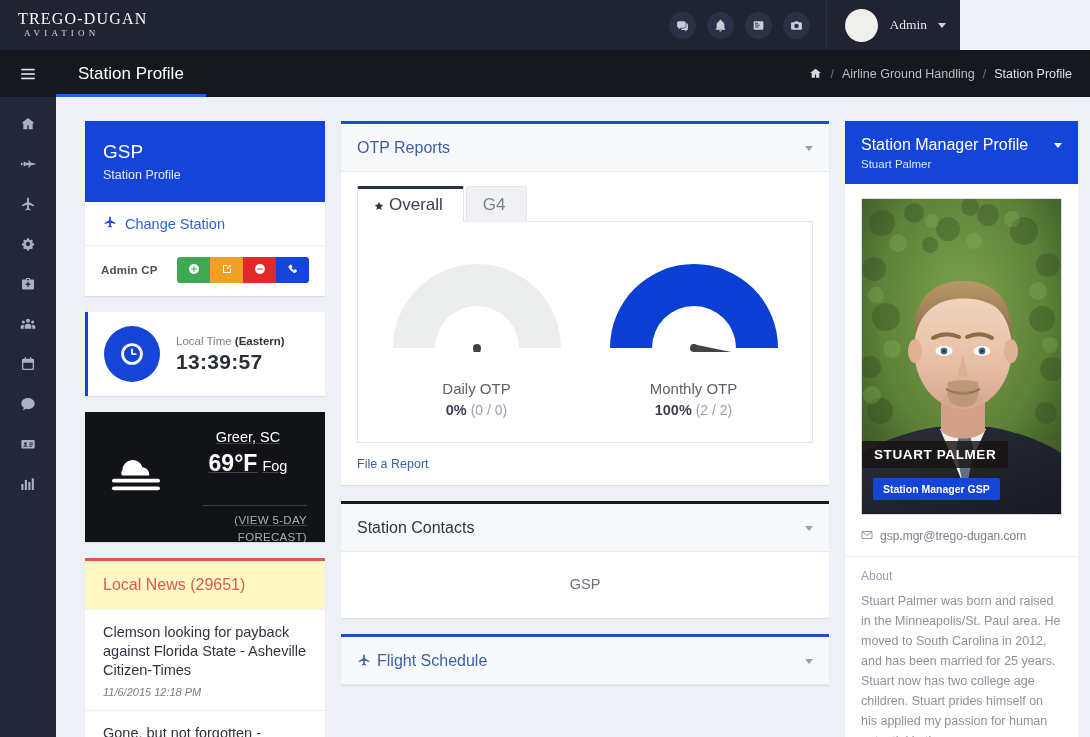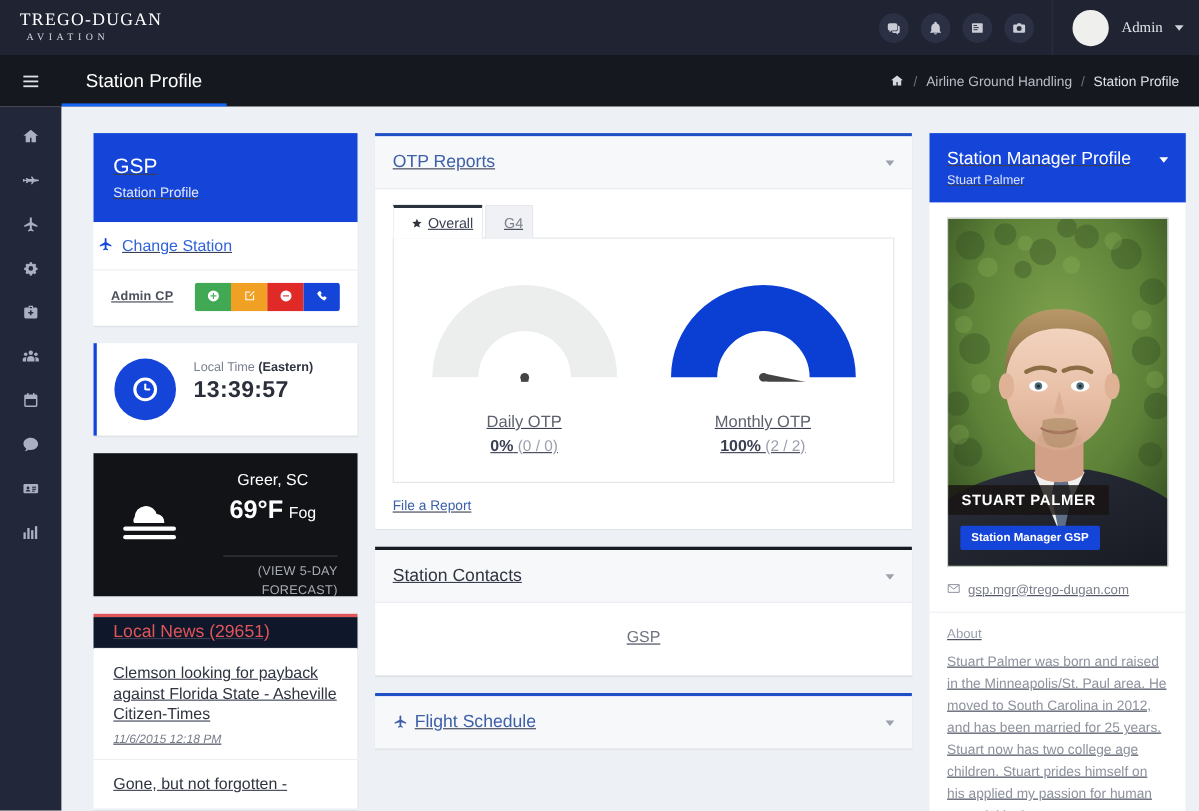--- a/index.html
+++ b/index.html
@@ -8,21 +8,21 @@
     font-family: "Liberation Sans", sans-serif;
     background: #edf0f5;
     color: #3a3f51;
     font-size: 13px;
     -webkit-font-smoothing: antialiased;
   }
   #app { position: relative; width: 1090px; height: 737px; overflow: hidden; }
 
   
   .topbar {
-    position: absolute; top: 0; left: 0; width: 1090px; height: 50px;
+    position: absolute; top: 0; left: 0; width: 960px; height: 50px;
     background: #1f2332; display: flex; align-items: center;
   }
   .brand { width: 170px; padding-left: 18px; }
   .brand .b1 {
     color: #ffffff; font-family: "Liberation Serif", serif;
     font-size: 16px; letter-spacing: 1.2px; font-weight: 400; line-height: 17px;
   }
   .brand .b2 {
     color: #d6d8de; font-family: "Liberation Serif", serif;
     font-size: 9px; letter-spacing: 4.2px; line-height: 13px; padding-left: 6px;
@@ -75,21 +75,21 @@
   .canvas {
     position: absolute; top: 97px; left: 56px; width: 1034px; height: 640px;
     background: #edf0f5; padding: 24px 0 0 0;
   }
   .cols { display: flex; gap: 16px; padding: 0 30px 0 29px; }
   .col-left { width: 240px; flex: none; }
   .col-mid { width: 488px; flex: none; }
   .col-right { width: 233px; flex: none; }
 
   
-  .card { background: #ffffff; box-shadow: 0 1px 1px rgba(0,0,0,.08); margin-bottom: 16px; text-decoration: underline; }
+  .card { background: #ffffff; box-shadow: 0 1px 1px rgba(0,0,0,.08); margin-bottom: 16px; }
   .card-topline { border-top: 3px solid #1e4fc4; }
   .card-topline-dark { border-top: 3px solid #181c22; }
   .card-topline-red { border-top: 3px solid #e0565b; }
 
   .panel-head {
     background: #f7f8fa; height: 48px; display: flex; align-items: center;
     padding: 0 16px; border-bottom: 1px solid #e8eaee; position: relative;
   }
   .panel-head .ttl { font-size: 16px; color: #3c5fa8; font-weight: 400; }
   .panel-head .ttl-dark { font-size: 16px; color: #2f3440; font-weight: 400; }
@@ -100,80 +100,80 @@
   }
   .plane-ttl-ic { margin-right: 6px; }
   .plane-ttl-ic svg { width: 14px; height: 14px; fill: #3c5fa8; vertical-align: -2px; }
 
   
   .gsp-hero { background: #1545d8; padding: 18px 18px 20px 18px; }
   .gsp-hero .code { color: #ffffff; font-size: 19px; font-weight: 400; line-height: 26px; }
   .gsp-hero .sub { color: #e2e8fb; font-size: 12.5px; margin-top: 3px; }
   .gsp-body { background: #fff; }
   .change-station {
-    padding: 13px 4px; border-bottom: 1px solid #eceef2; display: flex; align-items: center; gap: 8px;
+    padding: 13px 18px; border-bottom: 1px solid #eceef2; display: flex; align-items: center; gap: 8px;
   }
   .change-station svg { width: 14px; height: 14px; fill: #1545d8; }
   .change-station a { color: #2f63d8; font-size: 14.5px; text-decoration: none; }
   .admin-cp { display: flex; align-items: center; padding: 11px 16px 13px 16px; gap: 10px; }
   .admin-cp .lbl { font-size: 11.5px; font-weight: bold; color: #4a4f5c; letter-spacing: .2px; }
   .btn-group { display: flex; border-radius: 3px; overflow: hidden; margin-left: auto; }
   .bgrp-btn {
     width: 33px; height: 26px; display: flex; align-items: center; justify-content: center;
   }
   .bgrp-btn svg { width: 12px; height: 12px; fill: #ffffff; }
   .bg-green { background: #41a953; }
   .bg-orange { background: #f0a124; }
   .bg-red { background: #e02a27; }
   .bg-blue { background: #1545d8; }
 
   
   .clock-card {
-    background: #ffffff; border-left: 3px solid #1545d8; display: flex; 
+    background: #ffffff; border-left: 3px solid #1545d8; display: flex; align-items: center;
     padding: 14px 16px; gap: 16px; box-shadow: 0 1px 1px rgba(0,0,0,.08); margin-bottom: 16px;
   }
   .clock-ring {
     width: 56px; height: 56px; border-radius: 50%; background: #1545d8;
     display: flex; align-items: center; justify-content: center; flex: none;
   }
   .clock-ring svg { width: 26px; height: 26px; fill: #ffffff; }
   .clock-lbl { font-size: 11.5px; color: #7b8090; line-height: 16px; }
   .clock-lbl b { color: #2f3440; }
   .clock-time { font-size: 21px; font-weight: bold; color: #2a2f3a; line-height: 26px; letter-spacing: .3px; }
 
   
   .weather {
     background: #121317; height: 130px; padding: 14px 18px 0 18px; position: relative;
-    box-shadow: 0 1px 1px rgba(0,0,0,.08); margin-bottom: 16px; overflow: hidden;
+    box-shadow: 0 1px 1px rgba(0,0,0,.08); margin-bottom: 16px; overflow: hidden; text-decoration: underline;
   }
   .weather .wtop { display: flex; align-items: flex-start; }
   .wicon { width: 92px; flex: none; padding-top: 22px; }
   .wicon svg { width: 66px; height: 48px; fill: #ffffff; }
   .wtext { flex: 1; text-align: center; padding-right: 6px; }
   .wcity { color: #ffffff; font-size: 14.5px; line-height: 22px; }
   .wtempline { line-height: 30px; }
   .wtemp { color: #ffffff; font-size: 23px; font-weight: bold; }
   .wcond { color: #ffffff; font-size: 14.5px; margin-left: 5px; }
   .wrule { height: 1px; background: #3a3c43; margin: 6px 0 6px 100px; }
   .wforecast {
     color: #a7abb4; font-size: 11.5px; text-align: right; line-height: 17px; letter-spacing: .3px;
   }
 
   
-  .news-head { background: #0f172a; padding: 5px 18px; border-bottom: 1px solid #eceef2; }
+  .news-head { background: #fef9c3; padding: 15px 18px; border-bottom: 1px solid #eceef2; }
   .news-head .t { color: #e0565b; font-size: 16px; }
   .news-item { padding: 13px 18px 12px 18px; border-bottom: 1px solid #eceef2; }
   .news-item .h { color: #2e3440; font-size: 14.5px; line-height: 19px; }
   .news-item .d { color: #777c89; font-size: 11px; font-style: italic; margin-top: 6px; }
 
   
   .otp-body { padding: 14px 16px 0 16px; }
   .tabs { display: flex; align-items: flex-end; gap: 2px; }
   .tab {
-    padding: 8px 8px 7px 16px; font-size: 13px; color: #7c818d;
+    padding: 8px 20px 7px 16px; font-size: 17px; color: #7c818d;
     background: #f0f1f4; border: 1px solid #e3e5ea; border-bottom: none; border-radius: 2px 2px 0 0;
   }
   .tab.active {
     background: #ffffff; color: #3a3f51; border-top: 3px solid #2c3140;
     border-left: 1px solid #e3e5ea; border-right: 1px solid #e3e5ea; padding-top: 6px;
   }
   .tab .star { margin-right: 5px; }
   .tab .star svg { width: 10px; height: 10px; fill: #2f3440; vertical-align: -1px; }
   .tab-pane {
     border: 1px solid #e3e5ea; background: #ffffff; padding: 26px 10px 24px 10px; margin-top: -1px;

